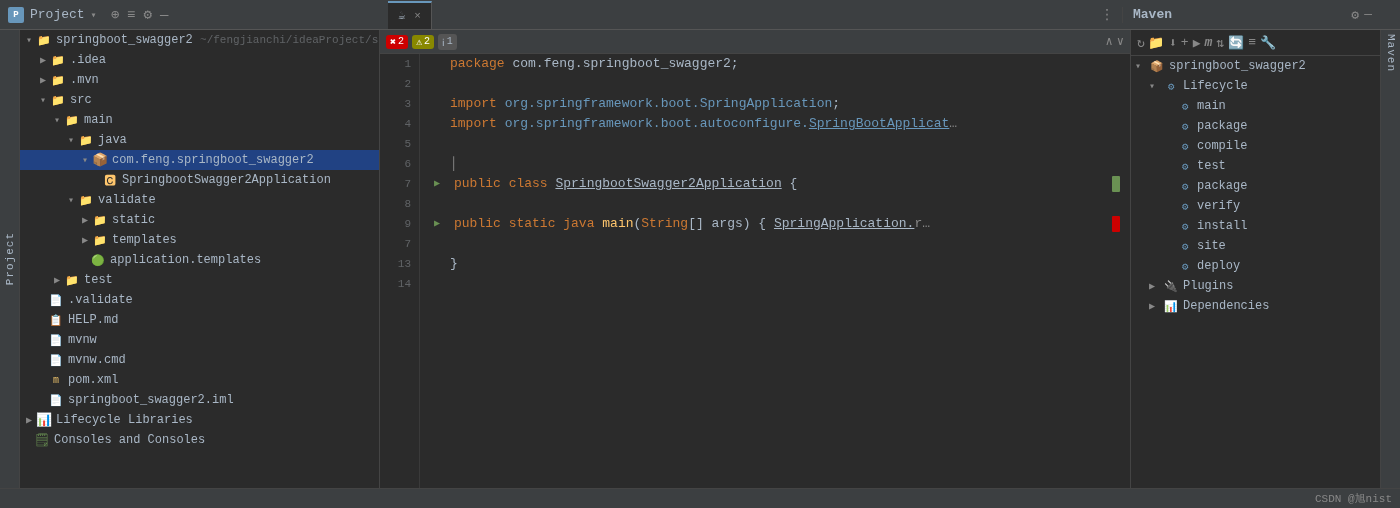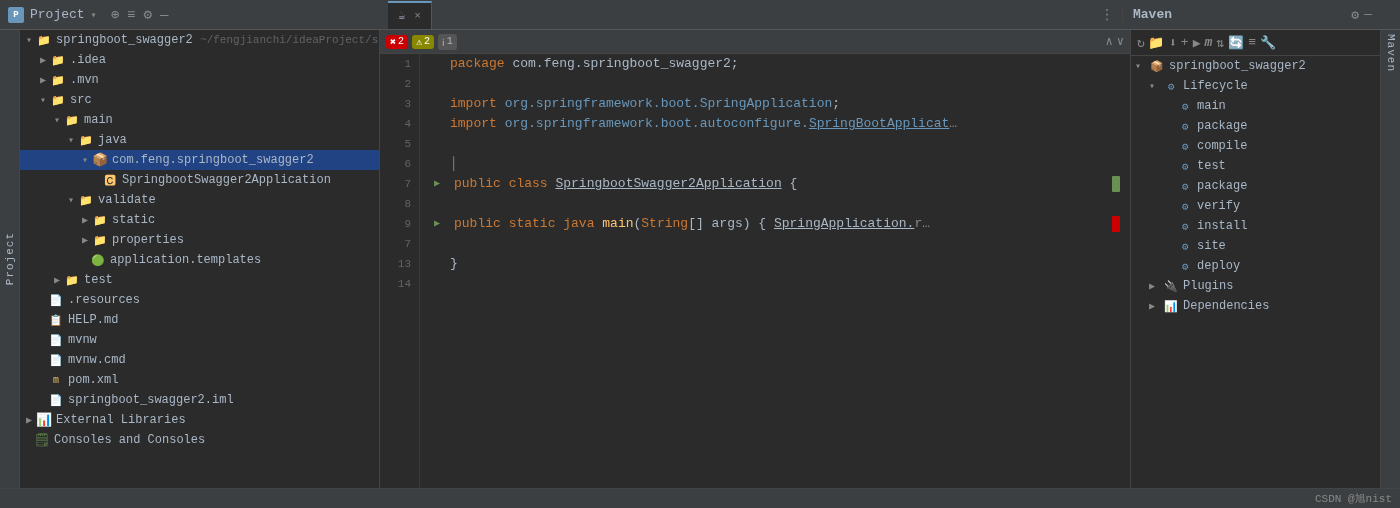--- a/index.html
+++ b/index.html
@@ -464,42 +464,42 @@
       <span class="tree-indent" style="width:58px;"></span>
       <span class="tree-arrow">▶</span>
       <span class="tree-file-icon folder-icon">📁</span>
       <span class="tree-label">static</span>
     </div>
 
     <div class="tree-item">
       <span class="tree-indent" style="width:58px;"></span>
       <span class="tree-arrow">▶</span>
       <span class="tree-file-icon folder-icon">📁</span>
-      <span class="tree-label">properties</span>
+      <span class="tree-label">templates</span>
     </div>
 
     <div class="tree-item">
       <span class="tree-indent" style="width:58px;"></span>
       <span class="tree-arrow" style="width:12px;"></span>
       <span class="tree-file-icon properties-icon">🟢</span>
       <span class="tree-label">application.templates</span>
     </div>
 
     <div class="tree-item">
       <span class="tree-indent" style="width:30px;"></span>
       <span class="tree-arrow">▶</span>
       <span class="tree-file-icon folder-icon">📁</span>
       <span class="tree-label">test</span>
     </div>
 
     <div class="tree-item">
       <span class="tree-indent" style="width:16px;"></span>
       <span class="tree-arrow" style="width:12px;"></span>
       <span class="tree-file-icon gitignore-icon">📄</span>
-      <span class="tree-label">.resources</span>
+      <span class="tree-label">.validate</span>
     </div>
 
     <div class="tree-item">
       <span class="tree-indent" style="width:16px;"></span>
       <span class="tree-arrow" style="width:12px;"></span>
       <span class="tree-file-icon md-icon">📋</span>
       <span class="tree-label">HELP.md</span>
     </div>
 
     <div class="tree-item">
@@ -527,21 +527,21 @@
       <span class="tree-indent" style="width:16px;"></span>
       <span class="tree-arrow" style="width:12px;"></span>
       <span class="tree-file-icon iml-icon">📄</span>
       <span class="tree-label">springboot_swagger2.iml</span>
     </div>
 
     <div class="tree-item">
       <span class="tree-indent" style="width:2px;"></span>
       <span class="tree-arrow">▶</span>
       <span class="tree-file-icon" style="color:#6897bb; font-size:13px;">📊</span>
-      <span class="tree-label">External Libraries</span>
+      <span class="tree-label">Lifecycle Libraries</span>
     </div>
 
     <div class="tree-item">
       <span class="tree-indent" style="width:2px;"></span>
       <span class="tree-arrow" style="width:12px;"></span>
       <span class="tree-file-icon" style="color:#6a9153; font-size:13px;">🗒</span>
       <span class="tree-label">Consoles and Consoles</span>
     </div>
   </div>
 

